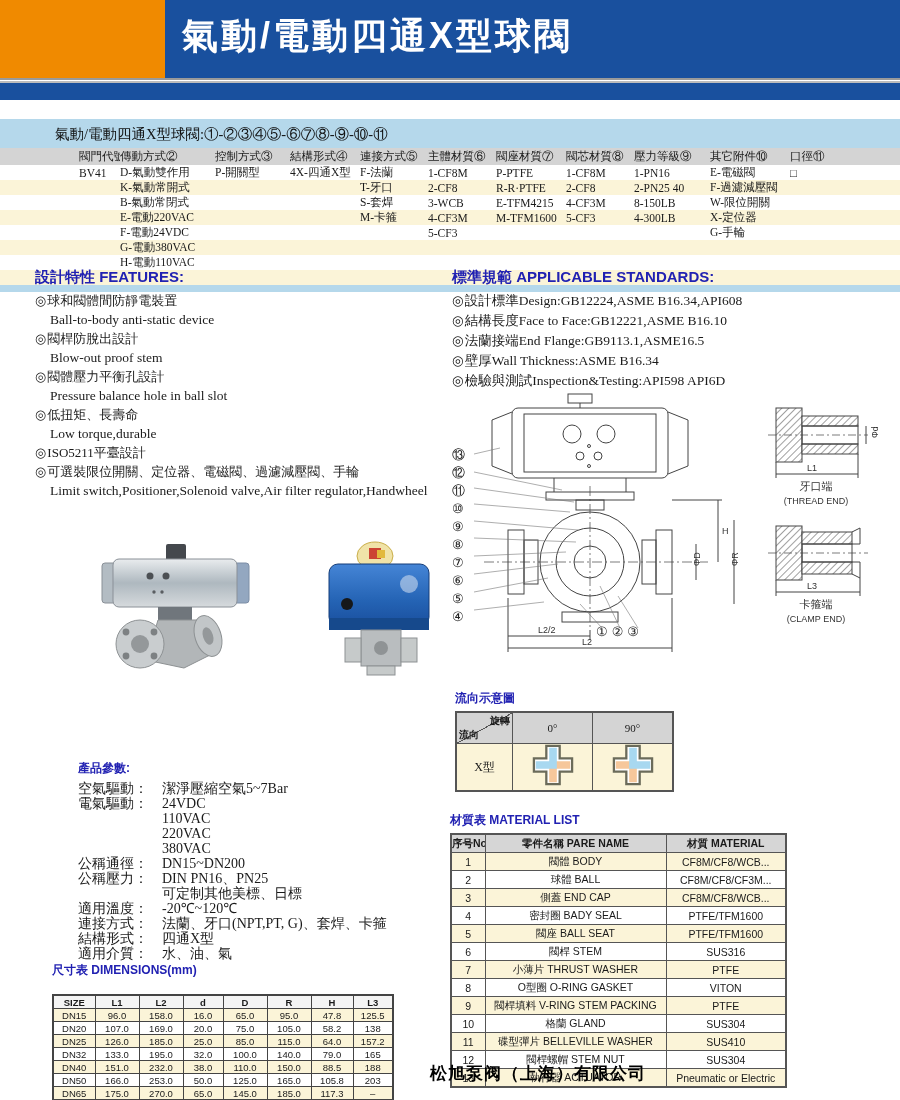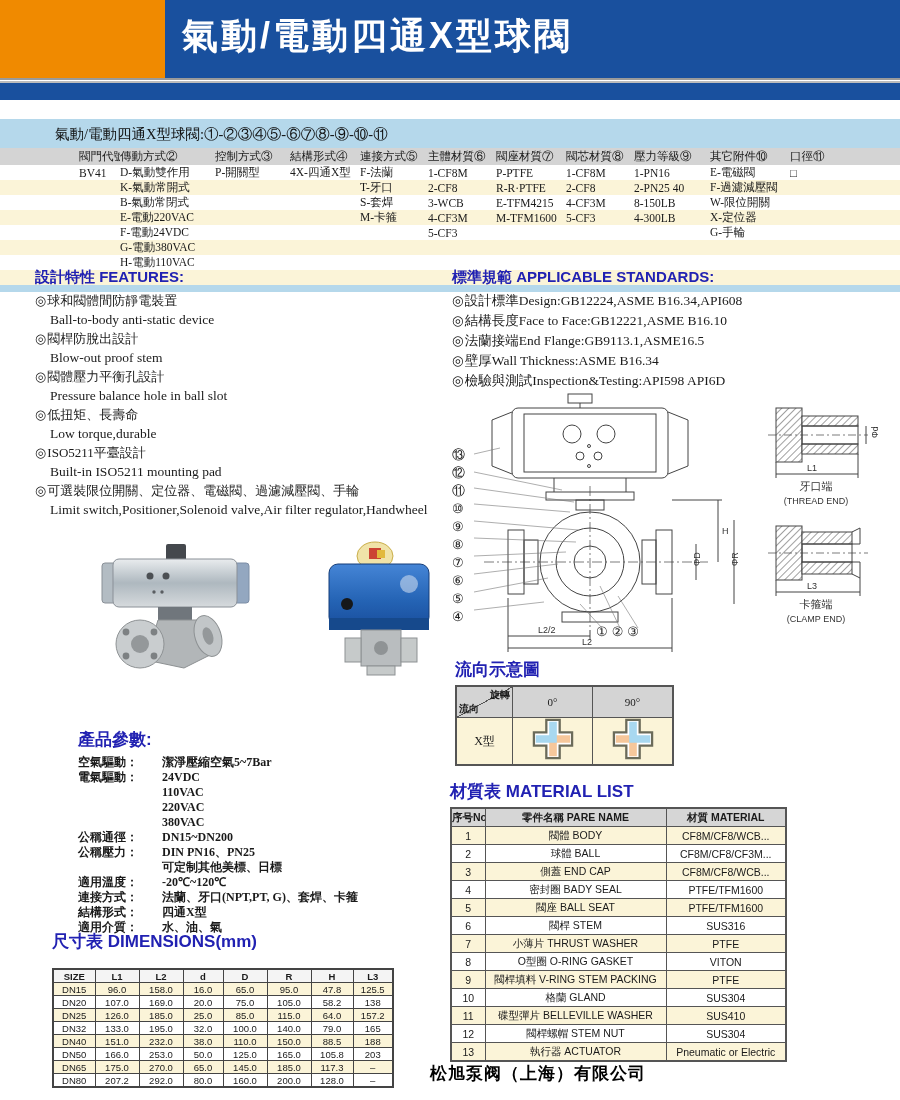--- a/index.html
+++ b/index.html
@@ -18,21 +18,21 @@
   table.sel{border-collapse:collapse;table-layout:fixed;width:900px;}
   table.sel th{background:#D4D4D4;font-weight:normal;text-align:left;font-size:11.5px;
                height:17px;padding:0;white-space:nowrap;overflow:hidden;}
   table.sel td{font-size:11.5px;height:15px;padding:0;white-space:nowrap;overflow:hidden;}
   table.sel tbody tr:nth-child(odd){background:#fff;}
   table.sel tbody tr:nth-child(even){background:#FBF4D8;}
   table.sel th:first-child,table.sel td:first-child{padding-left:79px;}
   
   .blue-head{color:#2121B2;font-family:"Liberation Sans",sans-serif;font-weight:bold;
              font-size:15px;margin:0 0 4px 0;}
-  .blue-head.small{font-size:17px;}
+  .blue-head.small{font-size:12px;margin-top:32px;}
   
   .features{position:absolute;left:35px;top:268px;width:420px;}
   .feat-zh{font-size:13px;line-height:19px;}
   .feat-en{font-size:13.5px;line-height:19px;padding-left:15px;}
   .bullet{color:#222;margin-right:1px;}
   .standards{position:absolute;left:452px;top:268px;width:446px;}
   .std-item{font-size:13.5px;line-height:20px;}
   
   .drawing{position:absolute;left:450px;top:390px;width:448px;height:268px;}
   .callouts-left{position:absolute;left:2px;top:56px;display:flex;flex-direction:column;
@@ -48,21 +48,21 @@
   .flow-corner{width:55px;height:30px;background:#D4D4D4;position:relative;
      background-image:linear-gradient(to bottom right,transparent 49.2%,#555 49.2%,#555 51%,transparent 51%),
                       linear-gradient(#D4D4D4,#D4D4D4);}
   .flow-corner .c-top{position:absolute;right:2px;top:1px;font-size:10px;}
   .flow-corner .c-bot{position:absolute;left:2px;bottom:1px;font-size:10px;}
   .flow-col{width:79px;background:#D4D4D4;font-weight:normal;font-size:11px;}
   .flow-row-label{background:#FBF4D8;text-align:center;font-size:12px;}
   .flow-cell{background:#FBF4D8;text-align:center;height:46px;}
   
   .params{position:absolute;left:78px;top:728px;width:370px;}
-  .param-row{font-size:12px;line-height:15px;white-space:nowrap;font-weight:bold;}
+  .param-row{font-size:14px;line-height:15px;white-space:nowrap;}
   .param-label{display:inline-block;width:84px;}
   
   .dims{position:absolute;left:52px;top:930px;width:345px;}
   table.dims-t{border-collapse:collapse;border:2px solid #444;margin-top:15px;table-layout:fixed;width:340px;
                font-family:"Liberation Sans",sans-serif;}
   table.dims-t th,table.dims-t td{border:1px solid #444;font-size:9.5px;text-align:center;
                height:12px;padding:0;}
   table.dims-t th{background:#f4f4f4;}
   table.dims-t tbody tr:nth-child(odd){background:#FBF4D8;}
   
@@ -235,21 +235,20 @@
     <div id="features-list">
         <div class="feat-zh"><span class="bullet">◎</span>球和閥體間防靜電裝置</div>
         <div class="feat-en">Ball-to-body anti-static device</div>
         <div class="feat-zh"><span class="bullet">◎</span>閥桿防脫出設計</div>
         <div class="feat-en">Blow-out proof stem</div>
         <div class="feat-zh"><span class="bullet">◎</span>閥體壓力平衡孔設計</div>
         <div class="feat-en">Pressure balance hole in ball slot</div>
         <div class="feat-zh"><span class="bullet">◎</span>低扭矩、長壽命</div>
         <div class="feat-en">Low torque,durable</div>
         <div class="feat-zh"><span class="bullet">◎</span>ISO5211平臺設計</div>
-        <div class="feat-en">Built-in ISO5211 mounting pad</div>
         <div class="feat-zh"><span class="bullet">◎</span>可選裝限位開關、定位器、電磁閥、過濾減壓閥、手輪</div>
         <div class="feat-en">Limit switch,Positioner,Solenoid valve,Air filter regulator,Handwheel</div>
       </div>
   </section>
 
   <section class="standards">
     <h2 class="blue-head">標準規範 APPLICABLE STANDARDS:</h2>
     <div id="standards-list">
         <div class="std-item"><span class="bullet">◎</span>設計標準Design:GB12224,ASME B16.34,API608</div>
         <div class="std-item"><span class="bullet">◎</span>結構長度Face to Face:GB12221,ASME B16.10</div>

